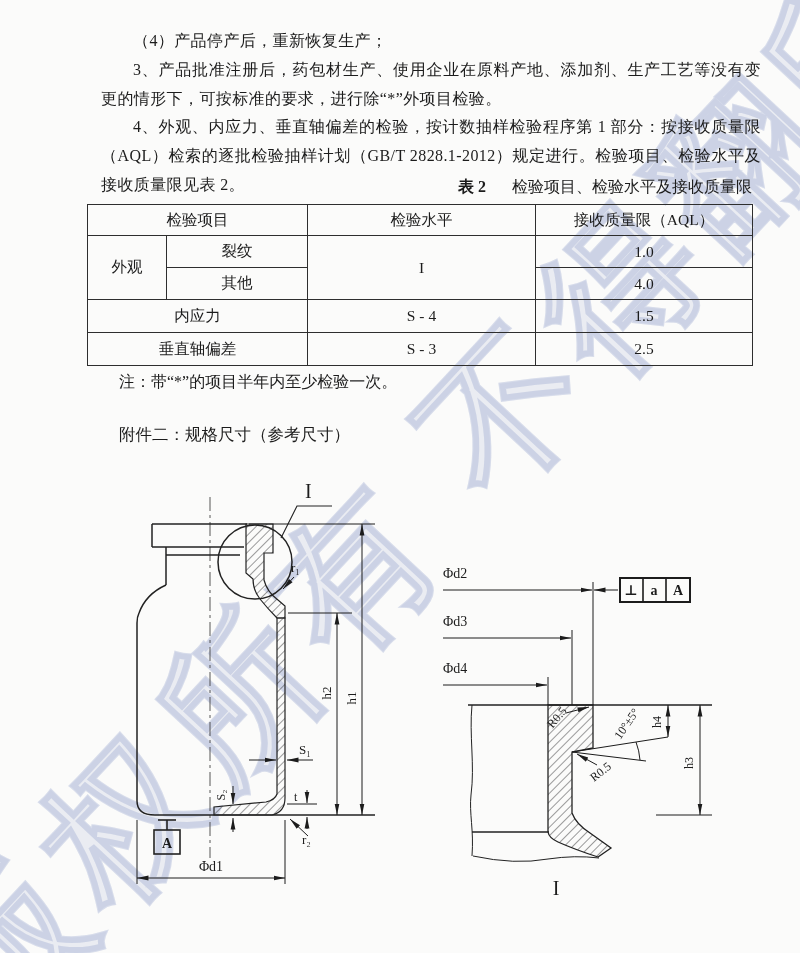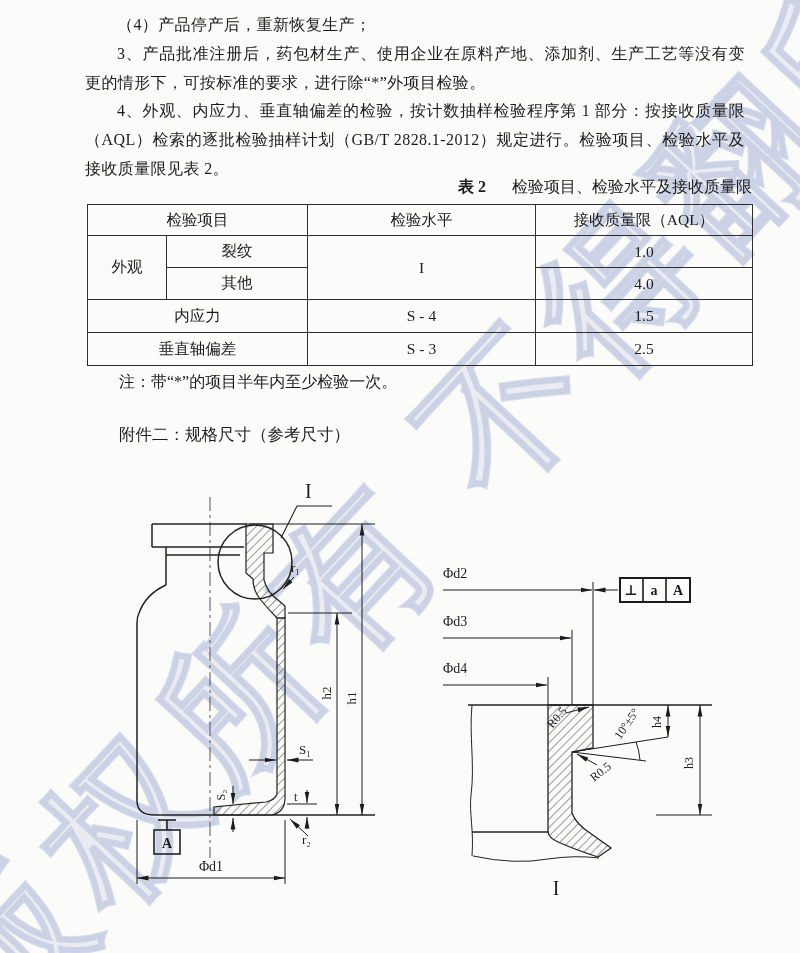--- a/index.html
+++ b/index.html
@@ -13,21 +13,21 @@
     text-align:center;white-space:nowrap;
     font-size:155px;font-weight:700;letter-spacing:14px;
     color:rgba(148,162,205,0.16);
     -webkit-text-stroke:2px rgba(148,162,205,0.34);
     transform:rotate(-47deg);
     pointer-events:none;z-index:0;
   }
   .para{
     position:absolute;left:85px;width:660px;
     font-size:16px;line-height:29px;letter-spacing:0.4px;
-    text-align:justify;text-indent:2em;margin:0;
+    text-align:justify;text-indent:2em;margin:16px;
   }
   #p1{top:10px;}
   #p2{top:39px;}
   #p3{top:96px;}
   .tbl-title{
     position:absolute;left:87px;top:177px;width:665px;
     text-align:right;font-size:16px;
   }
   .tbl-title .pfx{font-weight:bold;}
   .tbl-title .ttl{margin-left:26px;}

